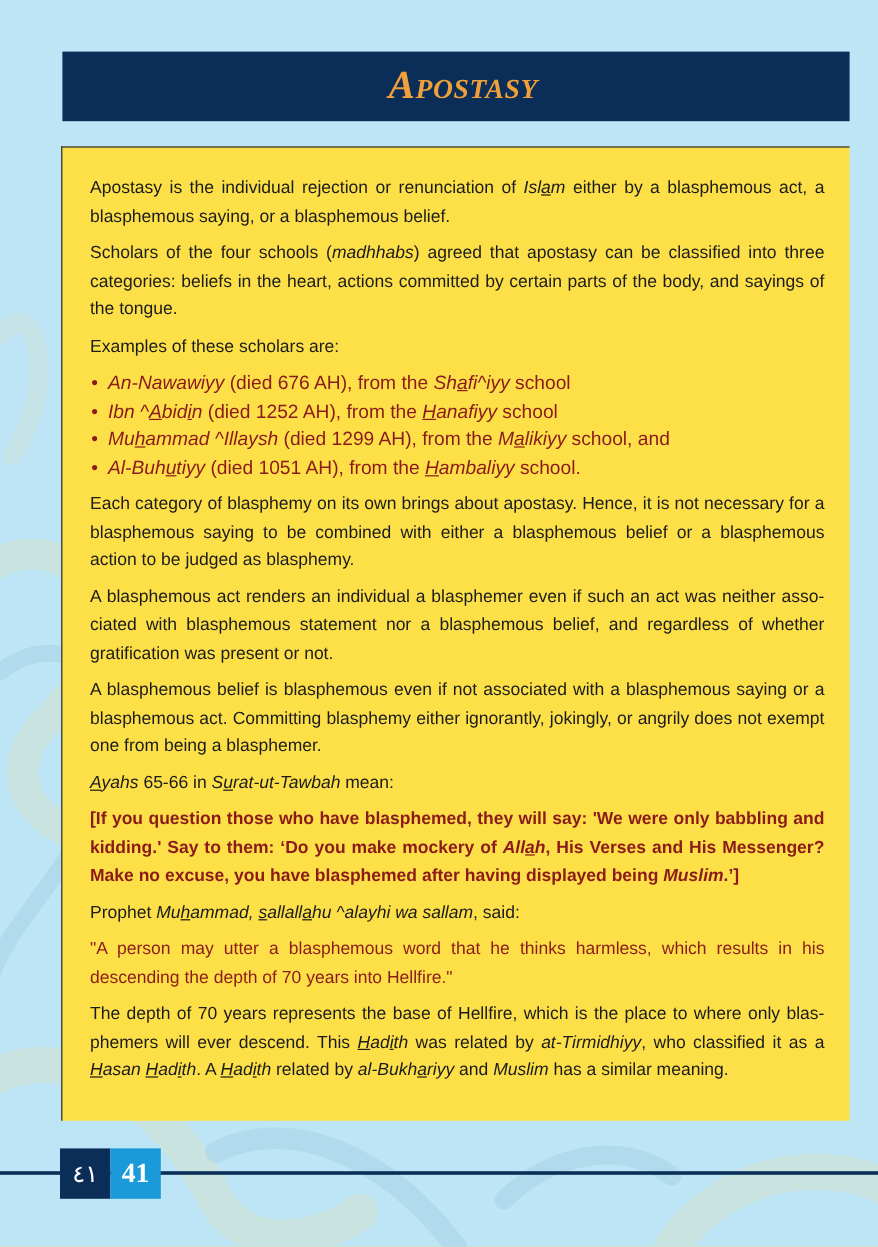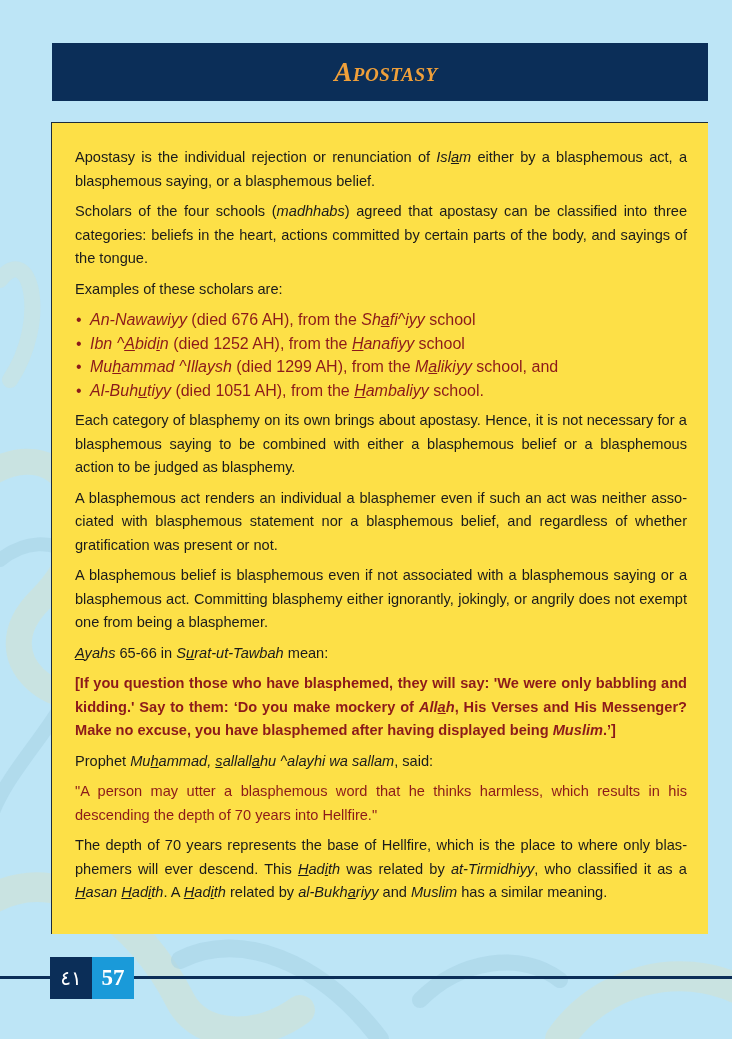--- a/index.html
+++ b/index.html
@@ -8,21 +8,21 @@
     background: #bde5f6;
     font-family: "Liberation Sans", sans-serif;
   }
   .bg-deco { position: absolute; inset: 0; z-index: 0; }
   .title-bar {
     position: absolute; left: 52px; top: 43px; width: 656px; height: 58px;
     background: #0b2e58; display: flex; align-items: center; justify-content: center; z-index: 2;
   }
   .title-text {
     font-family: "Liberation Serif", serif; font-style: italic; font-weight: bold;
-    color: #f0a03a; font-size: 27px; font-variant: small-caps; letter-spacing: 0.5px; margin-left: 12px;
+    color: #f0a03a; font-size: 33px; font-variant: small-caps; letter-spacing: 0.5px; margin-left: 12px;
   }
   .content-box {
     position: absolute; left: 51px; top: 122px; width: 657px; height: 812px;
     background: #fde047; border-left: 1.5px solid #1d2b3a; border-top: 1.5px solid #1d2b3a;
     box-sizing: border-box; z-index: 2;
   }
   .inner { position: absolute; left: 23px; top: 23px; width: 612px; }
   p { margin: 0 0 7px 0; font-size: 14.6px; line-height: 23.5px; color: #1b1b1b; text-align: justify; }
   .red { color: #8c1a1a; }
   .bold { font-weight: bold; }
@@ -77,13 +77,13 @@
     <p><i><u>A</u>yahs</i> 65-66 in <i>S<u>u</u>rat-ut-Tawbah</i> mean:</p>
     <p class="red bold">[If you question those who have blasphemed, they will say: 'We were only babbling and kidding.' Say to them: ‘Do you make mockery of <i>All<u>a</u>h</i>, His Verses and His Messenger? Make no excuse, you have blasphemed after having displayed being <i>Muslim</i>.’]</p>
     <p>Prophet <i>Mu<u>h</u>ammad, <u>s</u>allall<u>a</u>hu ^alayhi wa sallam</i>, said:</p>
     <p class="red">"A person may utter a blasphemous word that he thinks harmless, which results in his descending the depth of 70 years into Hellfire."</p>
     <p>The depth of 70 years represents the base of Hellfire, which is the place to where only blas-phemers will ever descend. This <i><u>H</u>ad<u>i</u>th</i> was related by <i>at-Tirmidhiyy</i>, who classified it as a <i><u>H</u>asan <u>H</u>ad<u>i</u>th</i>. A <i><u>H</u>ad<u>i</u>th</i> related by <i>al-Bukh<u>a</u>riyy</i> and <i>Muslim</i> has a similar meaning.</p>
   </div>
 </div>
 
 <div class="footer-line"></div>
 <div class="pn-ar">٤١</div>
-<div class="pn-en">57</div>
+<div class="pn-en">41</div>
 
 </body></html>

